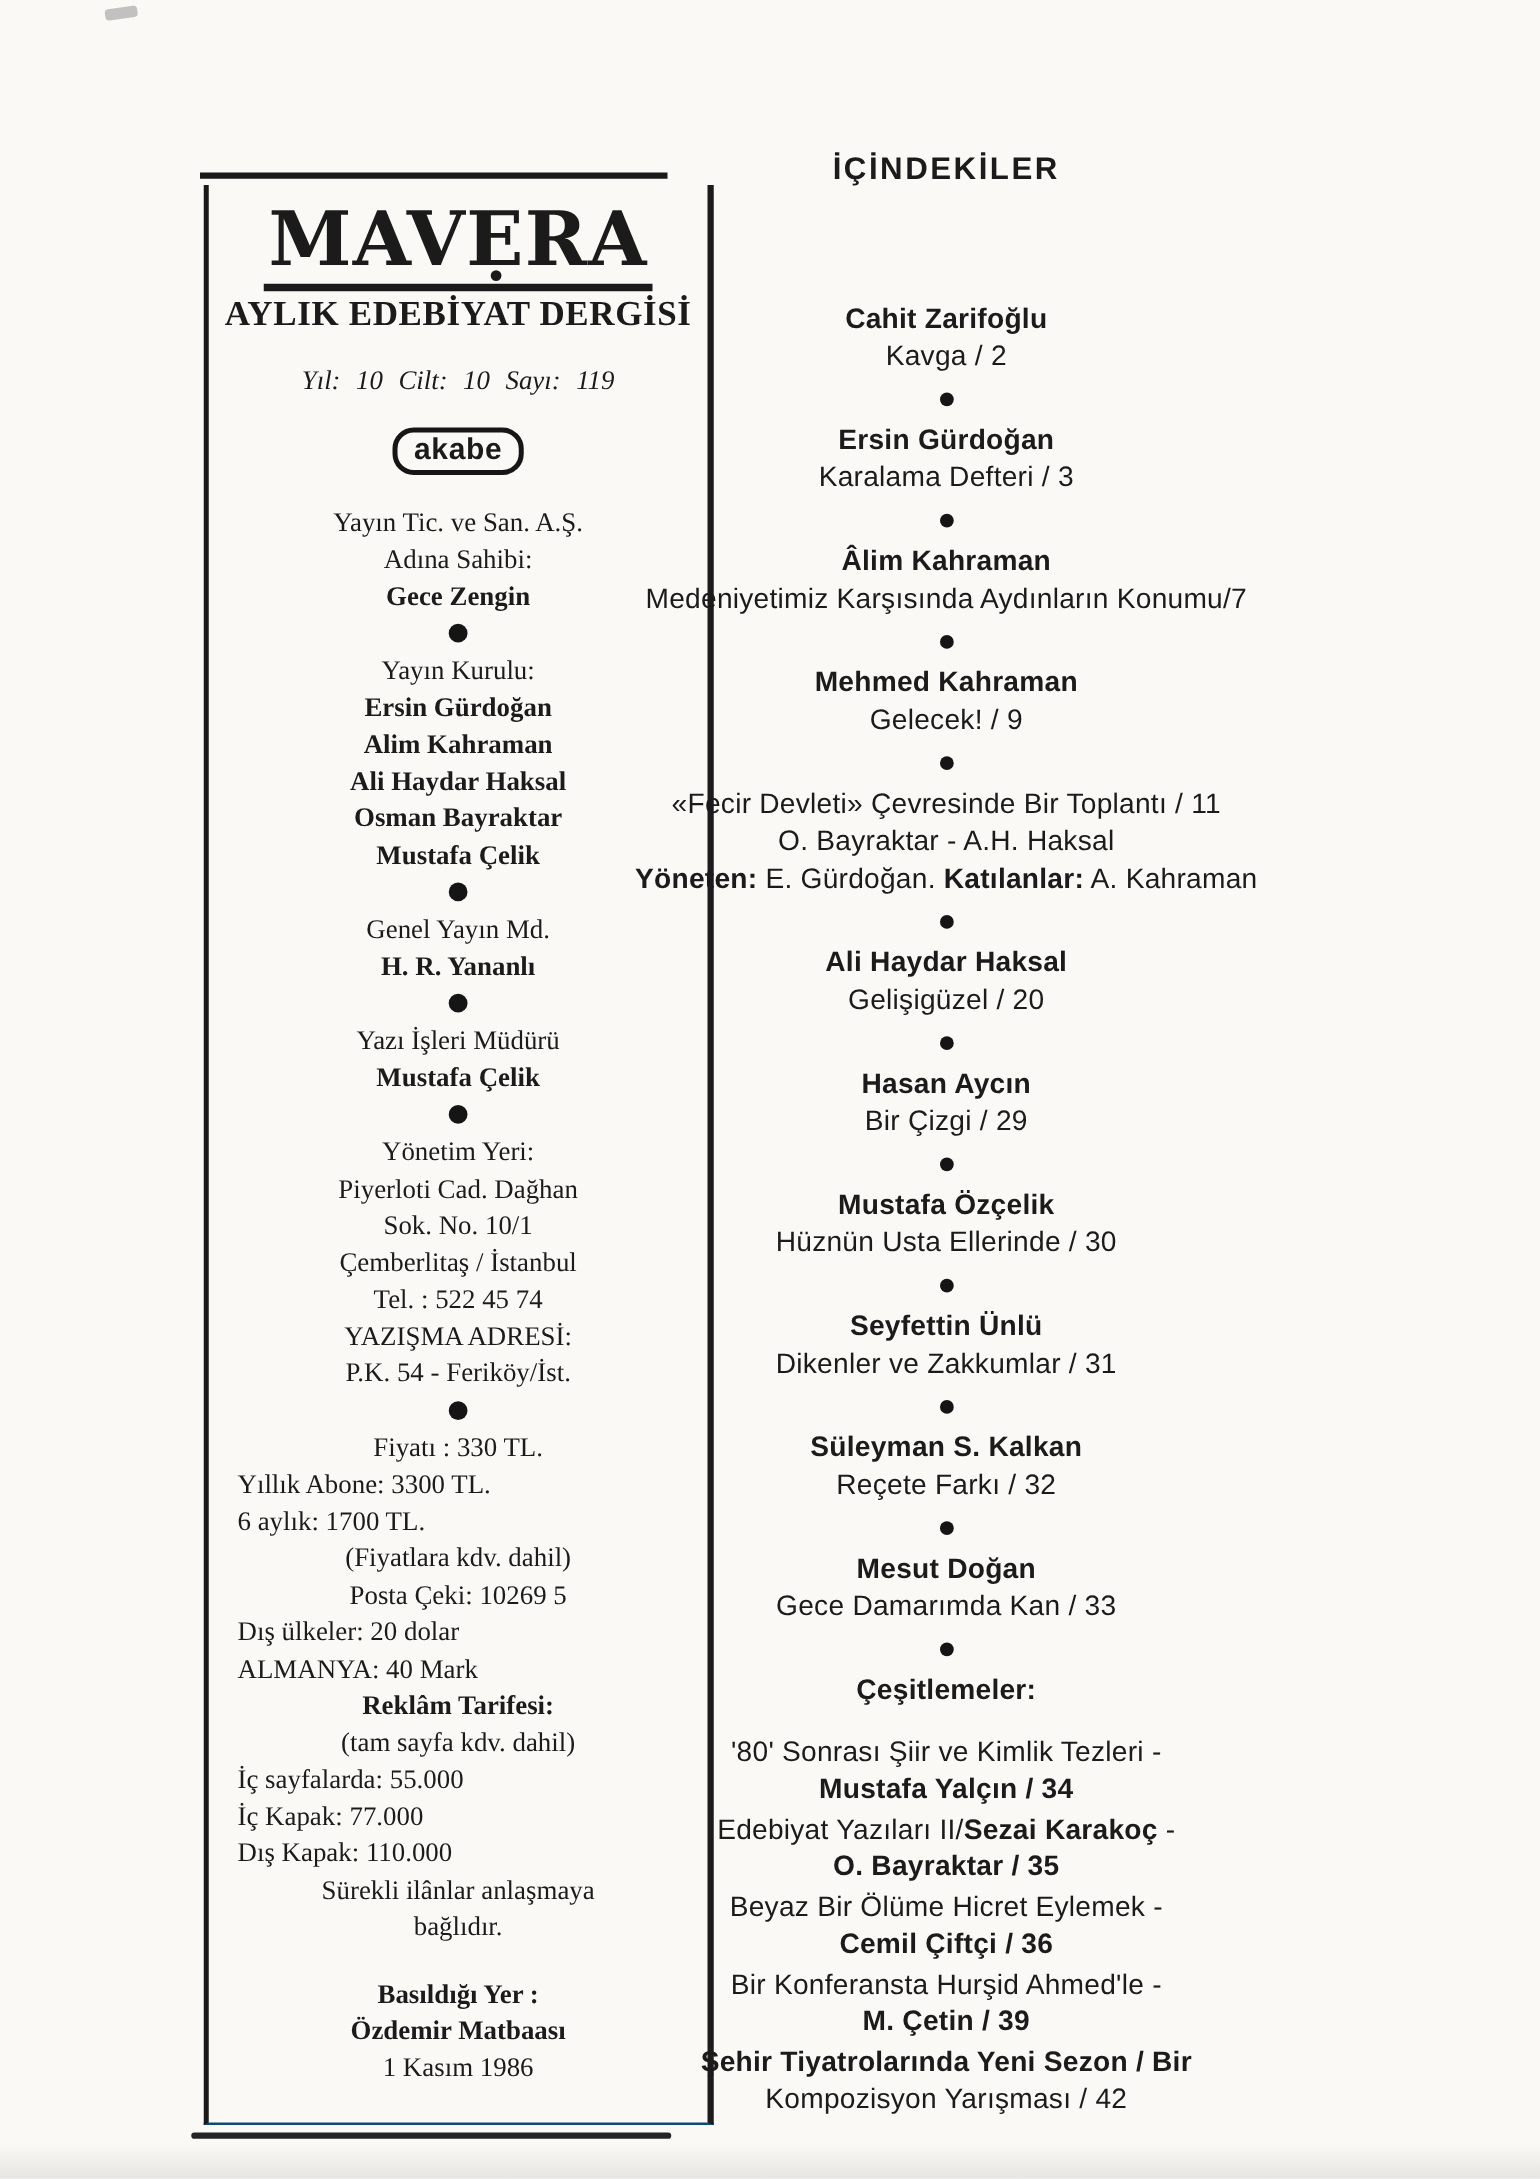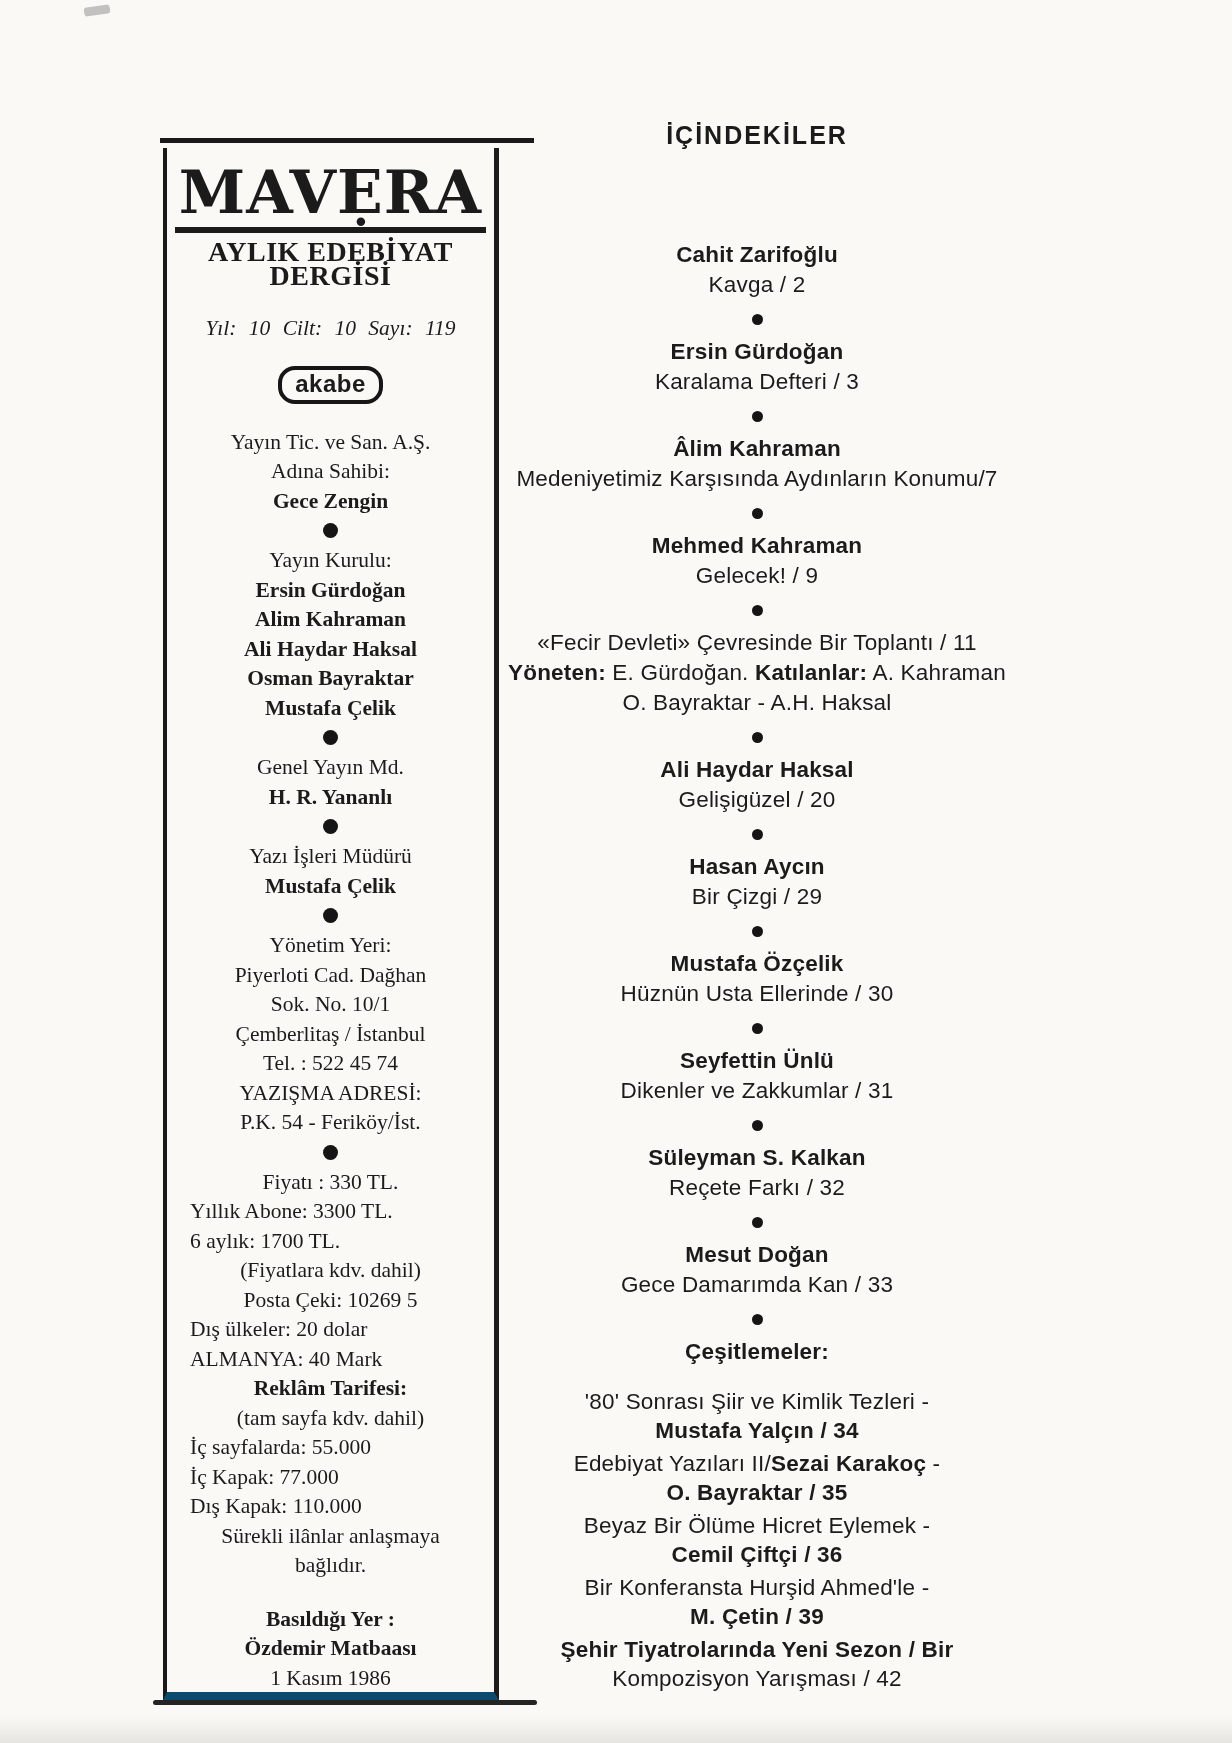--- a/index.html
+++ b/index.html
@@ -3,22 +3,22 @@
 <meta charset="utf-8">
 <style>
   html,body{margin:0;padding:0;}
   .page{
     position:relative;width:1232px;height:1743px;overflow:hidden;
     background:#faf9f6;color:#1b1b1b;
     font-family:"Liberation Sans","DejaVu Sans",sans-serif;
   }
   
   .masthead-box{
-    position:absolute;left:163px;top:148px;width:336px;height:1552px;
-    border-left:4px solid #191919;border-right:5px solid #1c1c1c;border-bottom:8px solid #0c4a6e;
+    position:absolute;left:163px;top:148px;width:408px;height:1552px;
+    border-left:4px solid #191919;border-right:5px solid #1c1c1c;border-bottom:2px solid #0c4a6e;
     box-sizing:border-box;text-align:center;
     font-family:"Liberation Serif","DejaVu Serif",serif;
     font-size:21.5px;line-height:29.5px;
   }
   .box-topline{position:absolute;left:-7px;top:-10px;width:374px;height:5px;background:#1a1a1a;}
   .box-bottomline{position:absolute;left:-14px;bottom:-13px;width:384px;height:5px;background:#242424;border-radius:3px;}
   .logo{
     display:inline-block;margin:14px auto 0;font-weight:bold;font-size:60px;line-height:1;
     letter-spacing:1px;border-bottom:6px solid #1b1b1b;padding:0 4px 5px;
     font-family:"DejaVu Serif","Liberation Serif",serif;
@@ -185,22 +185,22 @@
           <div class="c-line"><span>Medeniyetimiz Karşısında Aydınların Konumu/7</span></div>
         </div>
         <div class="cdot"></div>
         <div class="entry">
           <div class="c-line"><span class="b">Mehmed Kahraman</span></div>
           <div class="c-line"><span>Gelecek! / 9</span></div>
         </div>
         <div class="cdot"></div>
         <div class="entry">
           <div class="c-line"><span>«Fecir Devleti» Çevresinde Bir Toplantı / 11</span></div>
+          <div class="c-line"><span>O. Bayraktar - A.H. Haksal</span></div>
           <div class="c-line"><span class="b">Yöneten:</span><span> E. Gürdoğan. </span><span class="b">Katılanlar:</span><span> A. Kahraman</span></div>
-          <div class="c-line"><span>O. Bayraktar - A.H. Haksal</span></div>
         </div>
         <div class="cdot"></div>
         <div class="entry">
           <div class="c-line"><span class="b">Ali Haydar Haksal</span></div>
           <div class="c-line"><span>Gelişigüzel / 20</span></div>
         </div>
         <div class="cdot"></div>
         <div class="entry">
           <div class="c-line"><span class="b">Hasan Aycın</span></div>
           <div class="c-line"><span>Bir Çizgi / 29</span></div>

